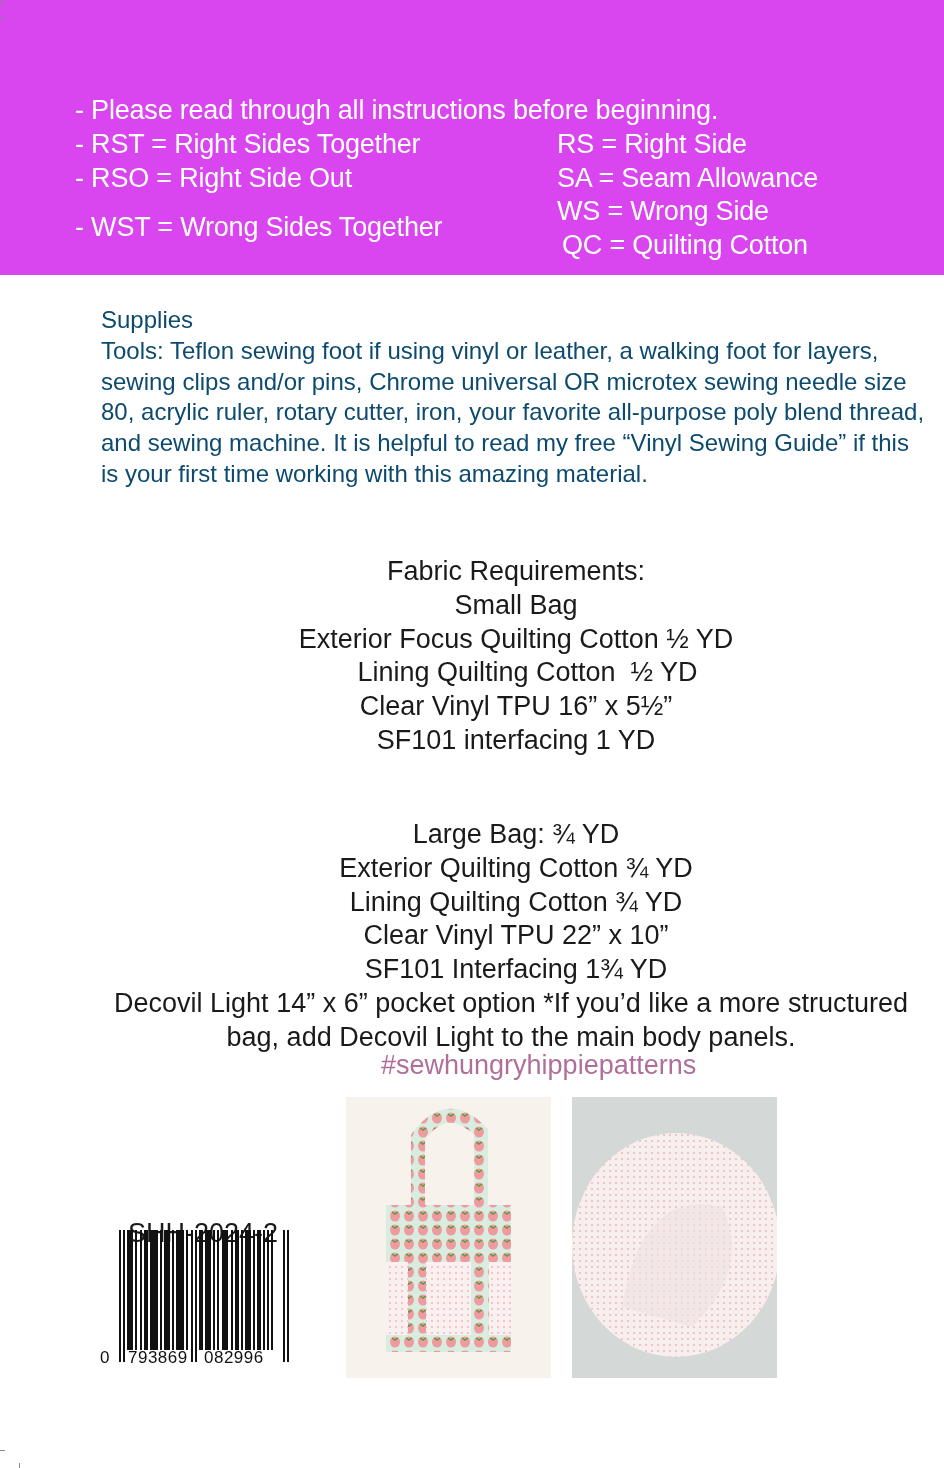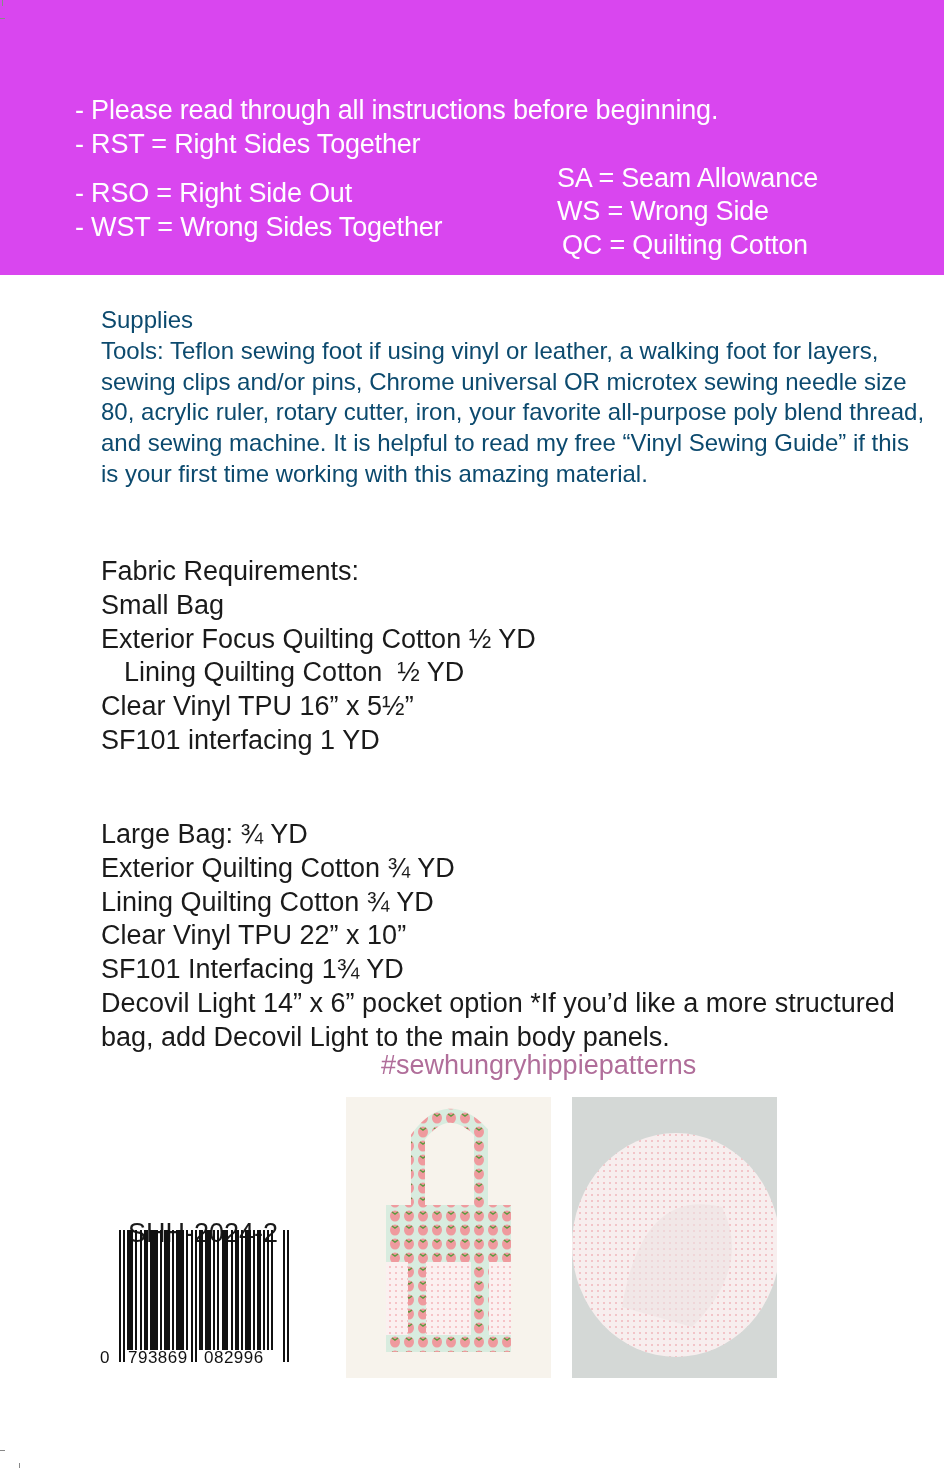--- a/index.html
+++ b/index.html
@@ -20,21 +20,21 @@
     .col-left { left: 75px; }
     .supplies {
       position: absolute; left: 101px; top: 305px; width: 830px;
       color: #0c4a6e; font-size: 24px; line-height: 30.8px;
     }
     .supplies .heading { display: block; }
     .fabric {
       position: absolute; left: 101px; width: 830px;
       color: #1a1a1a; font-size: 27px; line-height: 33.8px;
     }
-    .fabric div { white-space: nowrap; }
+    .fabric div { white-space: nowrap; text-align: center; }
     .fabric .wrap { white-space: normal; }
     .hashtag {
       position: absolute; left: 381px; top: 1050px; color: #b06e9a;
       font-size: 27px; white-space: nowrap;
     }
     .sku {
       position: absolute; left: 128px; top: 1190px; color: #1a1a1a;
       font-size: 27px; white-space: nowrap; margin-top: 28px;
     }
     .barcode {
@@ -47,22 +47,23 @@
     .photo2 { left: 572px; width: 205px; background: #cfd3d1; }
     .crop-mark { position: absolute; background: #888; }
   </style>
 </head>
 <body>
 
 <div class="header">
   <div class="header-line col-left" style="top:95px;">- Please read through all instructions before beginning.</div>
 
   <div class="header-line col-left" style="top:129px;">- RST = Right Sides Together</div>
+  <div class="header-line col-right" style="top:129px;">RS = Right Side</div>
 
-  <div class="header-line col-left" style="top:163px;margin-top:15px;">- RSO = Right Side Out</div>
+  <div class="header-line col-left" style="top:163px;">- RSO = Right Side Out</div>
   <div class="header-line col-right" style="top:163px;">SA = Seam Allowance</div>
 
   <div class="header-line col-left" style="top:212px;">- WST = Wrong Sides Together</div>
   <div class="header-line col-right" style="top:196px;">WS = Wrong Side</div>
 
   <div class="header-line col-right" style="top:230px; left:562px;">QC = Quilting Cotton</div>
 </div>
 
 <div class="supplies">
   <span class="heading">Supplies</span>

